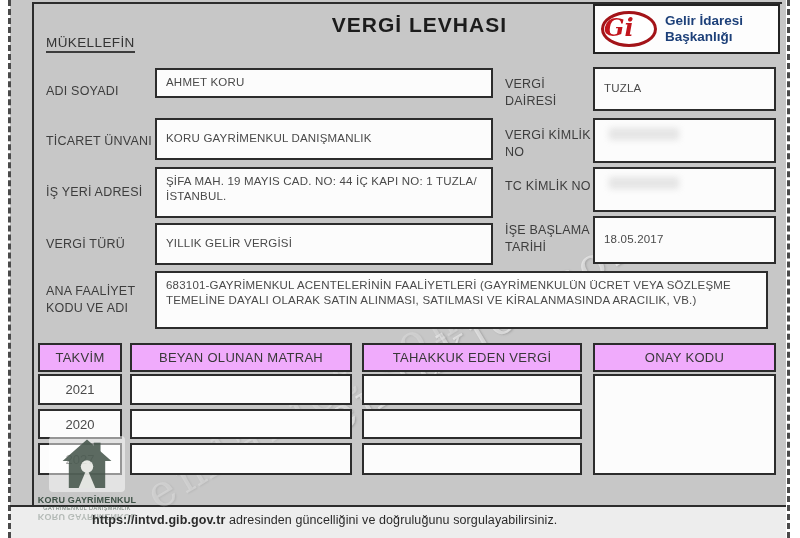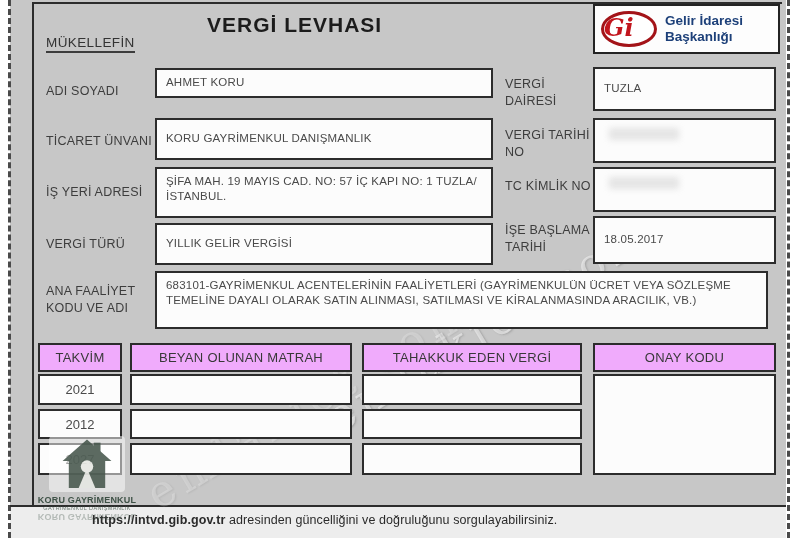--- a/index.html
+++ b/index.html
@@ -9,21 +9,21 @@
     background: #ffffff; font-family: "Liberation Sans", sans-serif;
   }
   .paper { position:absolute; left:10px; top:0; width:776px; height:507px; background:#c7c7c7; }
   .paper-bottom { position:absolute; left:10px; top:507px; width:776px; height:31px; background:#ededed; }
   .edge { position:absolute; top:0; bottom:0; width:0; border-left:3px dashed #4a4a4a; }
   .edge.left { left:8px; } .edge.right { left:787px; }
   .rule-top { position:absolute; left:32px; top:2px; width:750px; height:2px; background:#2c2c2c; }
   .rule-left { position:absolute; left:32px; top:2px; width:2px; height:504px; background:#2c2c2c; }
   .rule-bottom { position:absolute; left:10px; top:505px; width:776px; height:2px; background:#2c2c2c; }
 
-  .title { position:absolute; left:207px; top:13px; width:300px; text-align:left;
+  .title { position:absolute; left:207px; top:13px; width:300px; text-align:right;
            font-size:21px; font-weight:bold; letter-spacing:1px; color:#1c1c1c; }
   .owner-heading { position:absolute; left:46px; top:35px; font-size:13.5px; color:#333;
                    letter-spacing:.4px; border-bottom:2px solid #3c3c3c; padding-bottom:1px; }
 
   .agency-box { position:absolute; left:593px; top:4px; width:187px; height:50px; background:#fdfdfd;
                 border:2px solid #232323; display:flex; align-items:center; gap:8px; padding:4px 6px; }
   .gi-oval { width:56px; height:36px; border:3px solid #a31318; border-radius:50%;
              display:flex; align-items:center; flex:0 0 auto; background:#fff; }
   .gi-glyph { color:#c2151d; font-weight:bold; font-style:italic; font-size:24px; line-height:1;
               font-family:"DejaVu Serif", serif; transform:translateY(-1px); }
@@ -96,39 +96,39 @@
     <span class="vtext">AHMET KORU</span>
   </div>
 
   <div class="flabel" style="left:46px;top:133px;width:115px">TİCARET ÜNVANI</div>
   <div class="vbox" style="left:155px;top:118px;width:338px;height:42px">
     <span class="vtext">KORU GAYRİMENKUL DANIŞMANLIK</span>
   </div>
 
   <div class="flabel" style="left:46px;top:184px;width:115px">İŞ YERİ ADRESİ</div>
   <div class="vbox topalign" style="left:155px;top:167px;width:338px;height:51px">
-    <span class="vtext">ŞİFA MAH. 19 MAYIS CAD. NO: 57 İÇ KAPI NO: 1 TUZLA/ İSTANBUL.</span>
+    <span class="vtext">ŞİFA MAH. 19 MAYIS CAD. NO: 44 İÇ KAPI NO: 1 TUZLA/ İSTANBUL.</span>
   </div>
 
   <div class="flabel" style="left:46px;top:236px;width:115px">VERGİ TÜRÜ</div>
   <div class="vbox" style="left:155px;top:223px;width:338px;height:42px">
     <span class="vtext">YILLIK GELİR VERGİSİ</span>
   </div>
 
   <div class="flabel" style="left:46px;top:283px;width:100px">ANA FAALİYET KODU VE ADI</div>
   <div class="vbox topalign" style="left:155px;top:271px;width:613px;height:58px">
     <span class="vtext">683101-GAYRİMENKUL ACENTELERİNİN FAALİYETLERİ (GAYRİMENKULÜN ÜCRET VEYA SÖZLEŞME TEMELİNE DAYALI OLARAK SATIN ALINMASI, SATILMASI VE KİRALANMASINDA ARACILIK, VB.)</span>
   </div>
 
   <div class="flabel" style="left:505px;top:76px;width:70px">VERGİ DAİRESİ</div>
   <div class="vbox" style="left:593px;top:67px;width:183px;height:44px">
     <span class="vtext">TUZLA</span>
   </div>
 
-  <div class="flabel" style="left:505px;top:127px;width:88px">VERGİ TARİHİ NO</div>
+  <div class="flabel" style="left:505px;top:127px;width:88px">VERGİ KİMLİK NO</div>
   <div class="vbox" style="left:593px;top:118px;width:183px;height:45px">
     <span class="smudge"></span>
     <span class="vtext"></span>
   </div>
 
   <div class="flabel" style="left:505px;top:178px;width:95px">TC KİMLİK NO</div>
   <div class="vbox" style="left:593px;top:167px;width:183px;height:45px">
     <span class="smudge"></span>
     <span class="vtext"></span>
   </div>
@@ -140,21 +140,21 @@
 
   <div class="thcell" style="left:38px;top:343px;width:84px;height:29px">TAKVİM</div>
   <div class="thcell" style="left:130px;top:343px;width:222px;height:29px">BEYAN OLUNAN MATRAH</div>
   <div class="thcell" style="left:362px;top:343px;width:220px;height:29px">TAHAKKUK EDEN VERGİ</div>
   <div class="thcell" style="left:593px;top:343px;width:183px;height:29px">ONAY KODU</div>
 
   <div class="tdcell" style="left:38px;top:374px;width:84px;height:31px">2021</div>
   <div class="tdcell" style="left:130px;top:374px;width:222px;height:31px"></div>
   <div class="tdcell" style="left:362px;top:374px;width:220px;height:31px"></div>
 
-  <div class="tdcell" style="left:38px;top:409px;width:84px;height:30px">2012</div>
+  <div class="tdcell" style="left:38px;top:409px;width:84px;height:30px">2020</div>
   <div class="tdcell" style="left:130px;top:409px;width:222px;height:30px"></div>
   <div class="tdcell" style="left:362px;top:409px;width:220px;height:30px"></div>
 
   <div class="tdcell" style="left:38px;top:443px;width:84px;height:32px">2027</div>
   <div class="tdcell" style="left:130px;top:443px;width:222px;height:32px"></div>
   <div class="tdcell" style="left:362px;top:443px;width:220px;height:32px"></div>
 
   <div class="tdcell" style="left:593px;top:374px;width:183px;height:101px"></div>
 
   <div class="brand">

